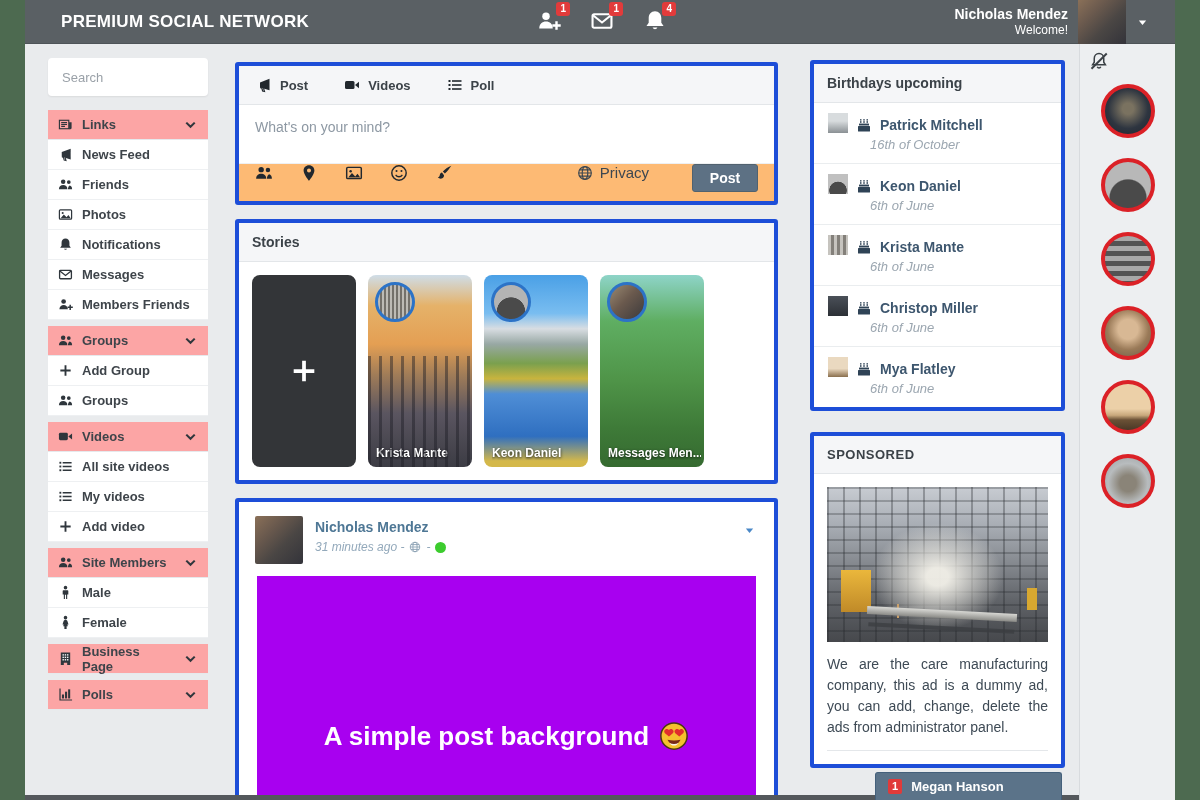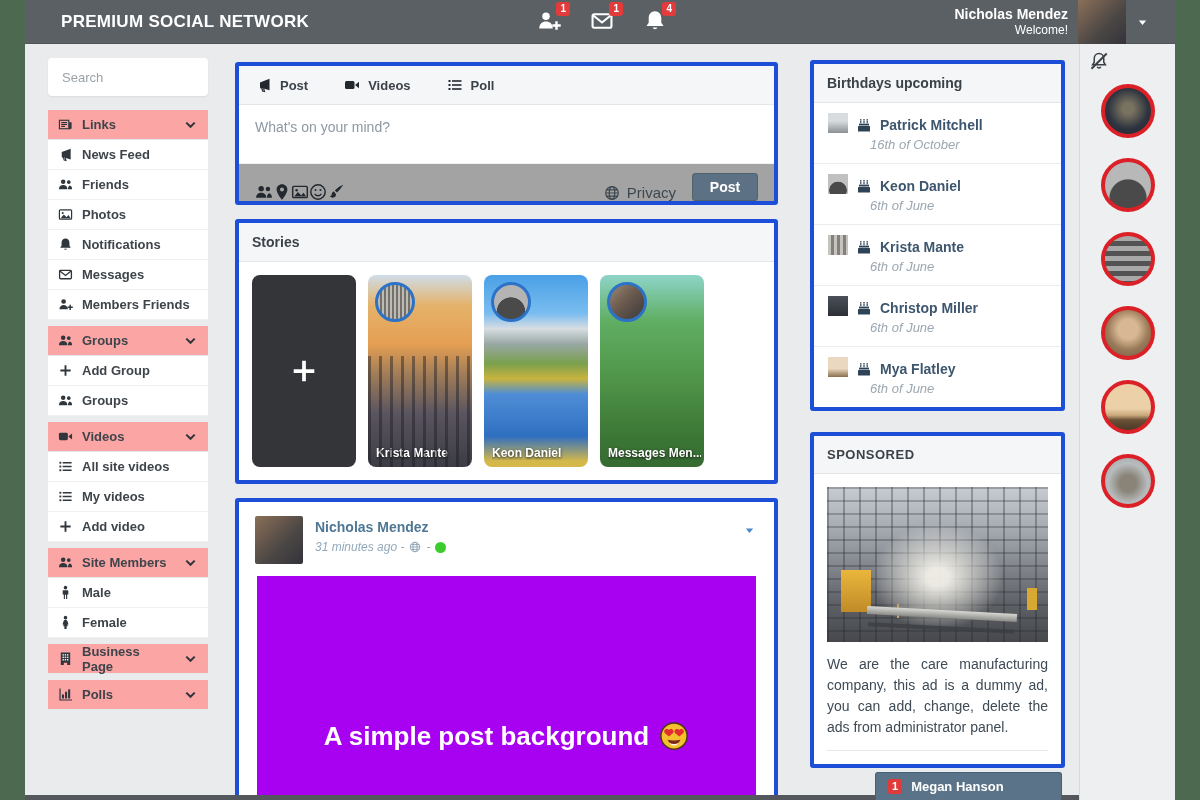--- a/index.html
+++ b/index.html
@@ -46,21 +46,21 @@
             font-weight:bold;color:#3b4248}
 
   
   .main{position:absolute;left:210px;top:62px;width:543px}
   .tabs{display:flex;gap:36px;background:#f5f6f8;border-bottom:1px solid #e3e6e9;padding:11px 17px}
   .tab{display:flex;gap:8px;align-items:center;font-size:13px;font-weight:bold;color:#3b4248;cursor:pointer}
   .tab .ic{width:16px;height:16px;color:#22282e}
   .composer textarea{display:block;width:100%;border:0;resize:none;height:58px;padding:14px 16px;
                      font-size:14px;font-family:Liberation Sans, sans-serif;color:#3e444a;outline:none}
   .composer textarea::placeholder{color:#8d98a3}
-  .actions{display:flex;align-items:flex-end;background:#a3a3a3;border-top:1px solid #eef0f2;
+  .actions{display:flex;align-items:flex-start;gap:27px;background:#fdba74;border-top:1px solid #eef0f2;
            padding:0 16px;height:38px}
   .act-ic{width:18px;height:18px;color:#22282e;cursor:pointer}
   .privacy{margin-left:auto;display:flex;align-items:center;gap:7px;font-size:15px;color:#3d4750;cursor:pointer}
   .privacy .ic{width:16px;height:16px}
   .post-btn{margin-left:16px;width:66px;height:28px;background:#5d7184;color:#fff;font-weight:bold;font-size:14px;
             border:1px solid #51626f;border-radius:3px;display:flex;align-items:center;justify-content:center;cursor:pointer}
 
   .stories{margin-top:14px}
   .stories-body{display:flex;gap:12px;padding:13px}
   .story{position:relative;width:104px;height:192px;border-radius:8px;overflow:hidden;cursor:pointer;flex:none}

